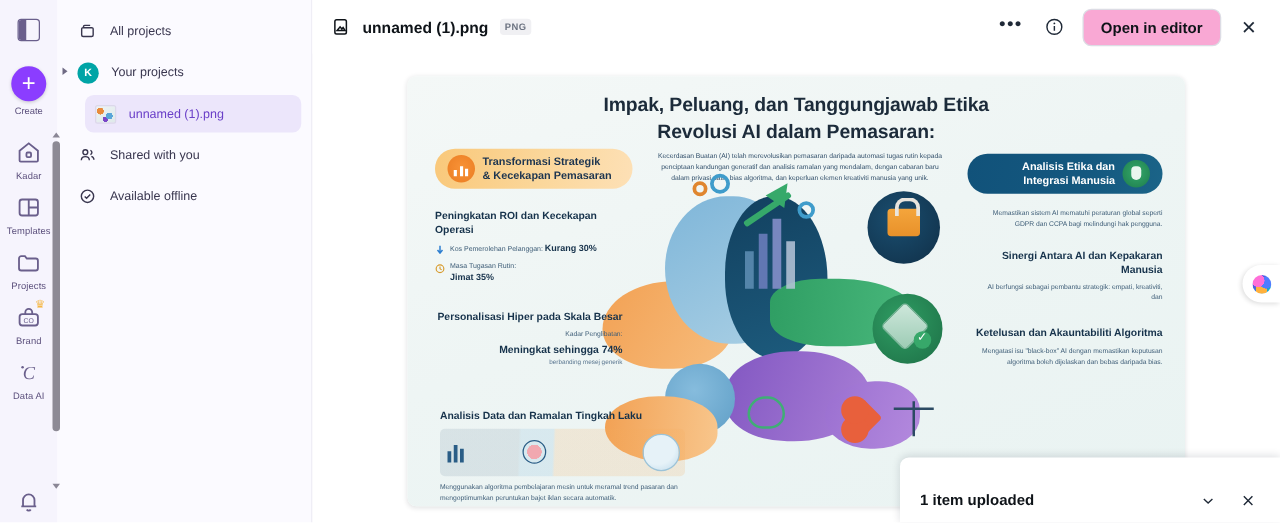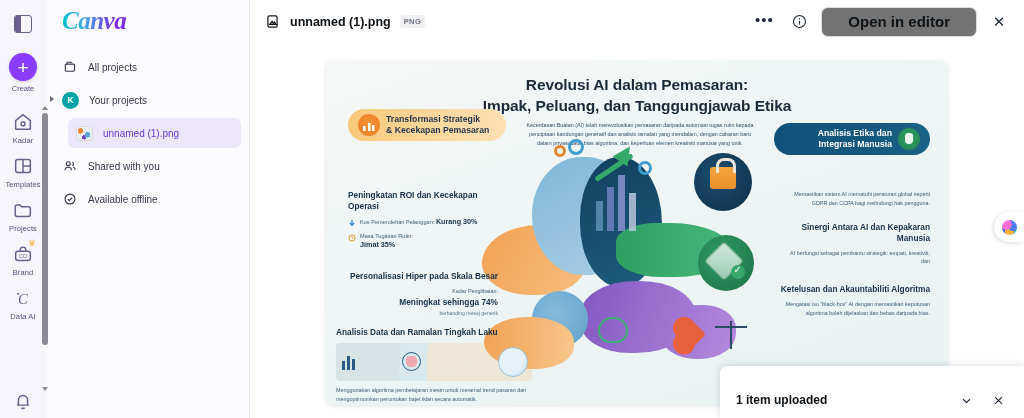--- a/index.html
+++ b/index.html
@@ -123,22 +123,22 @@
     font-size: 7.5px; font-weight:700; letter-spacing:.4px; color:#6b7280;
     background:#f0f0f3; border-radius:3px; padding:2px 4px;
   }
   .spacer { flex:1 1 auto; }
   .ico-btn {
     width:26px; height:26px; border-radius:50%;
     display:flex; align-items:center; justify-content:center; cursor:pointer; color:#1f2937;
   }
   .dots { font-size:15px; letter-spacing:1px; line-height:0; padding-bottom:4px; }
   .btn-open {
-    height: 30px; padding: 0 26px; border:1px solid #dcdce4; border-radius: 7px;
-    background:#737373; font-size:15px; font-weight:700; color:#0e1318; cursor:pointer;
+    height: 30px; padding: 0 14px; border:1px solid #dcdce4; border-radius: 7px;
+    background:#f9a8d4; font-size:12px; font-weight:700; color:#0e1318; cursor:pointer;
     font-family:"Liberation Sans",sans-serif;
   }
   .x-close { font-size:15px; color:#1f2937; }
 
   
   .stage { position:relative; height: 375px; padding: 18px 76px 0 76px; }
   .sheet {
     position:relative; width: 100%; height: 344px;
     border-radius: 7px; overflow:hidden;
     background: linear-gradient(160deg,#f4f8f7 0%,#eef5f4 45%,#e9f3f2 100%);
@@ -148,21 +148,21 @@
     text-align:center; padding-top: 14px;
     font-size: 15.5px; font-weight:700; color:#1c2b3a; line-height:1.34;
     letter-spacing:-.1px;
   }
   .pill {
     position:absolute; display:flex; align-items:center; gap:6px;
     border-radius: 999px; padding: 5px 10px;
     font-size: 8.7px; font-weight:700; line-height:1.25; color:#fff;
   }
   .pill-left {
-    left: 22px; top: 48px; width: 158px;
+    left: 22px; top: 58px; width: 158px;
     background: linear-gradient(100deg,#f9c87a 0%,#fbd79b 55%,#fde0b6 100%);
     color:#1d3550;
   }
   .pill-right {
     right: 18px; top: 62px; width: 156px; justify-content:flex-end;
     background: linear-gradient(100deg,#11527a 0%,#14587f 60%,#1b6488 100%);
     text-align:right;
   }
   .pill-ico { width:22px; height:22px; flex:0 0 22px; border-radius:50%; }
   .ico-orange {
@@ -182,34 +182,34 @@
   }
   .ico-shield::after{
     content:""; position:absolute; left:7px; top:5px; width:8px; height:11px;
     background:#eaf6ef; border-radius: 4px 4px 5px 5px;
   }
   .intro {
     position:absolute; left: 196px; right:190px; top: 60px;
     font-size: 5.4px; line-height:1.62; color:#33506b; text-align:center;
   }
 
-  .col { position:absolute; width: 150px; margin-top: 23px; }
+  .col { position:absolute; width: 150px; }
   .col-l { left: 22px; top: 106px; }
   .col-r { right: 18px; top: 106px; text-align:right; }
   .blk { margin-bottom: 14px; }
   .blk-h { font-size: 8.3px; font-weight:700; color:#16324b; line-height:1.33; margin-bottom: 5px; }
   .blk-p { font-size: 5.4px; line-height:1.62; color:#3f5e78; }
   .stat { display:flex; gap:4px; align-items:flex-start; margin-bottom: 4px; }
   .stat-ico { width:8px; height:8px; flex:0 0 8px; margin-top:2px; }
   .stat-t { font-size: 5.6px; line-height:1.5; color:#3f5e78; }
   .stat-t b { font-size: 7.2px; color:#16324b; }
   .blk-p.small { font-size:5.1px; color:#5a7690; }
 
   .wide {
-    position:absolute; left: 10px; top: 266px; width: 196px;
+    position:absolute; left: 26px; top: 266px; width: 196px;
   }
   .wide-h { font-size: 8.3px; font-weight:700; color:#16324b; margin-bottom: 6px; }
   .flowart {
     height: 38px; border-radius:4px; margin-bottom: 5px;
     background:
       linear-gradient(92deg, rgba(28,70,105,.10) 0 32%, rgba(120,180,215,.18) 33% 46%, rgba(244,170,90,.18) 47% 100%);
     position:relative; overflow:hidden;
   }
   .flowart::before{
     content:""; position:absolute; left:6px; top:11px; width:16px; height:16px;
@@ -386,23 +386,20 @@
     </div>
 
     <div class="bell-wrap">
       <svg class="rail-ico" viewBox="0 0 24 24" fill="none" stroke="#6a5f8c" stroke-width="1.6">
         <path d="M7 16.5V11a5 5 0 0 1 10 0v5.5M5.5 16.5h13M10.3 19.2a1.9 1.9 0 0 0 3.4 0"></path>
       </svg>
     </div>
   </div>
 
   <div id="panel">
-    <div class="brand">
-      <span class="brand-text">Canva</span>
-    </div>
 
     <div class="nav">
 
       <div class="nav-row">
         <svg class="nav-ico" viewBox="0 0 24 24" fill="none" stroke="#39364f" stroke-width="1.7">
           <path d="M5 9.5A1.8 1.8 0 0 1 6.8 7.7H17A1.8 1.8 0 0 1 18.8 9.5v7A1.8 1.8 0 0 1 17 18.3H6.8A1.8 1.8 0 0 1 5 16.5z"></path>
           <path d="M7.2 7.7V6.3A1.4 1.4 0 0 1 8.6 4.9h6.6"></path>
         </svg>
         <span class="nav-txt">All projects</span>
       </div>
@@ -468,22 +465,22 @@
         </svg>
       </span>
       <button class="btn-open">Open in editor</button>
       <span class="ico-btn x-close">✕</span>
     </div>
 
     <div class="stage">
       <div class="sheet">
 
         <div class="ig-title">
+          <div>Impak, Peluang, dan Tanggungjawab Etika</div>
           <div>Revolusi AI dalam Pemasaran:</div>
-          <div>Impak, Peluang, dan Tanggungjawab Etika</div>
         </div>
 
         <div class="pill pill-left">
           <span class="pill-ico ico-orange"></span>
           <span>
             <span>Transformasi Strategik</span><br>
             <span>&amp; Kecekapan Pemasaran</span>
           </span>
         </div>
 

